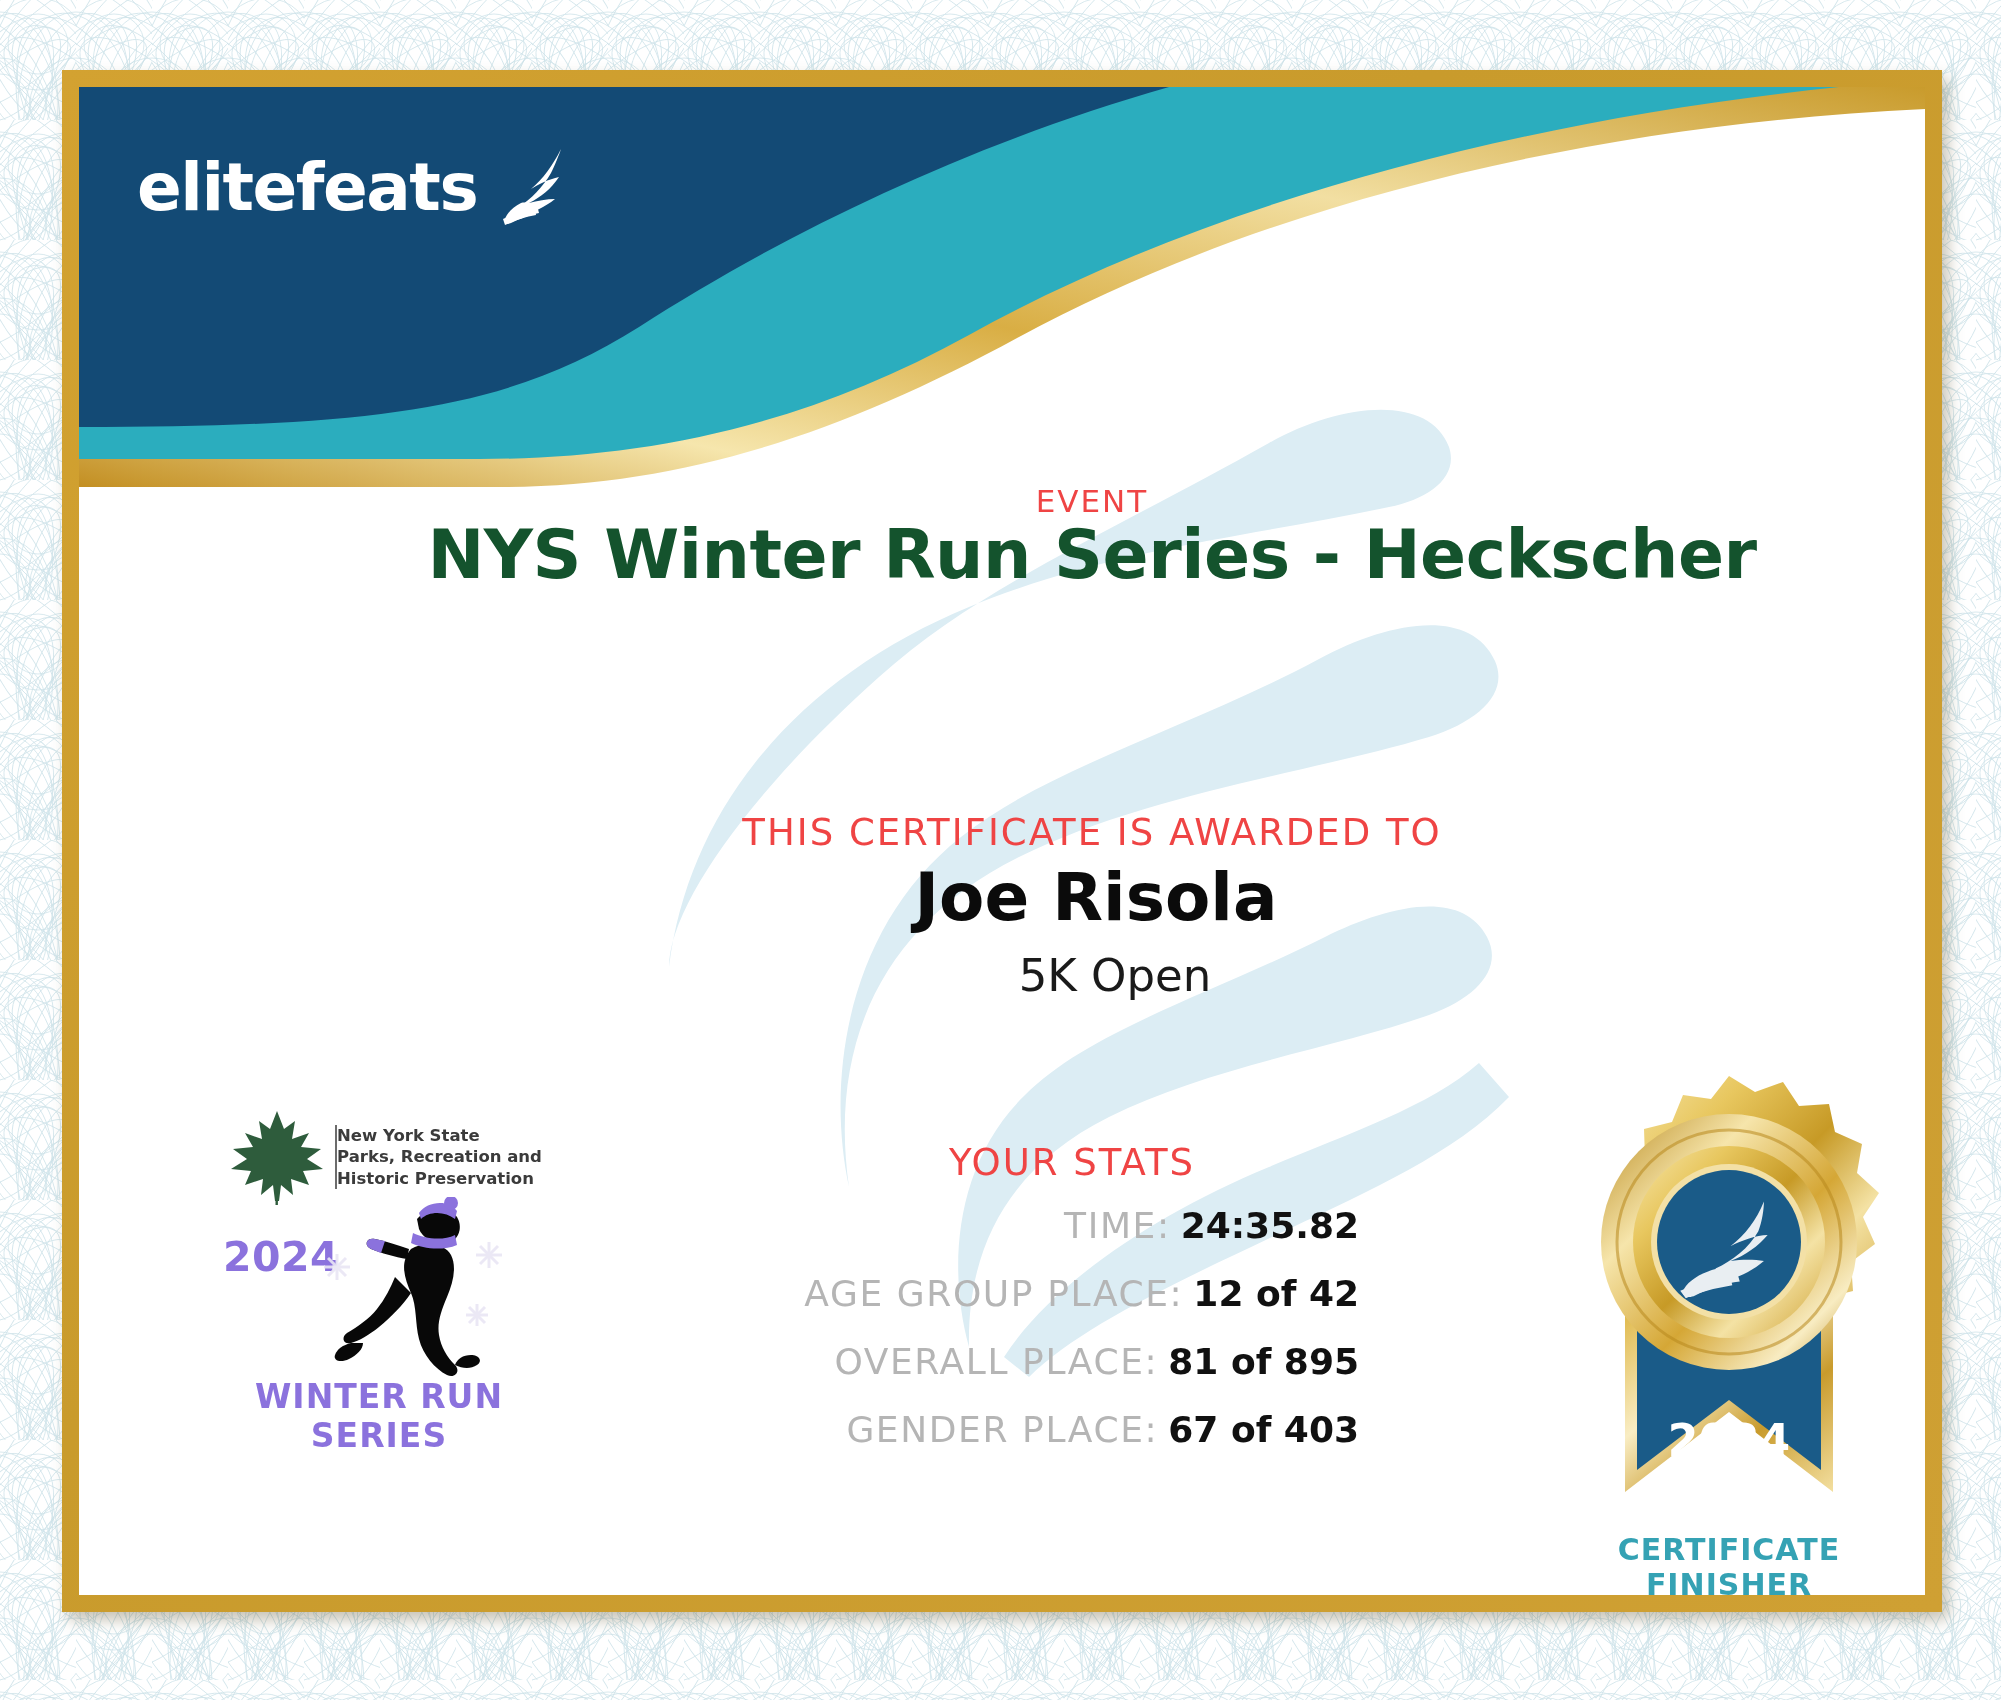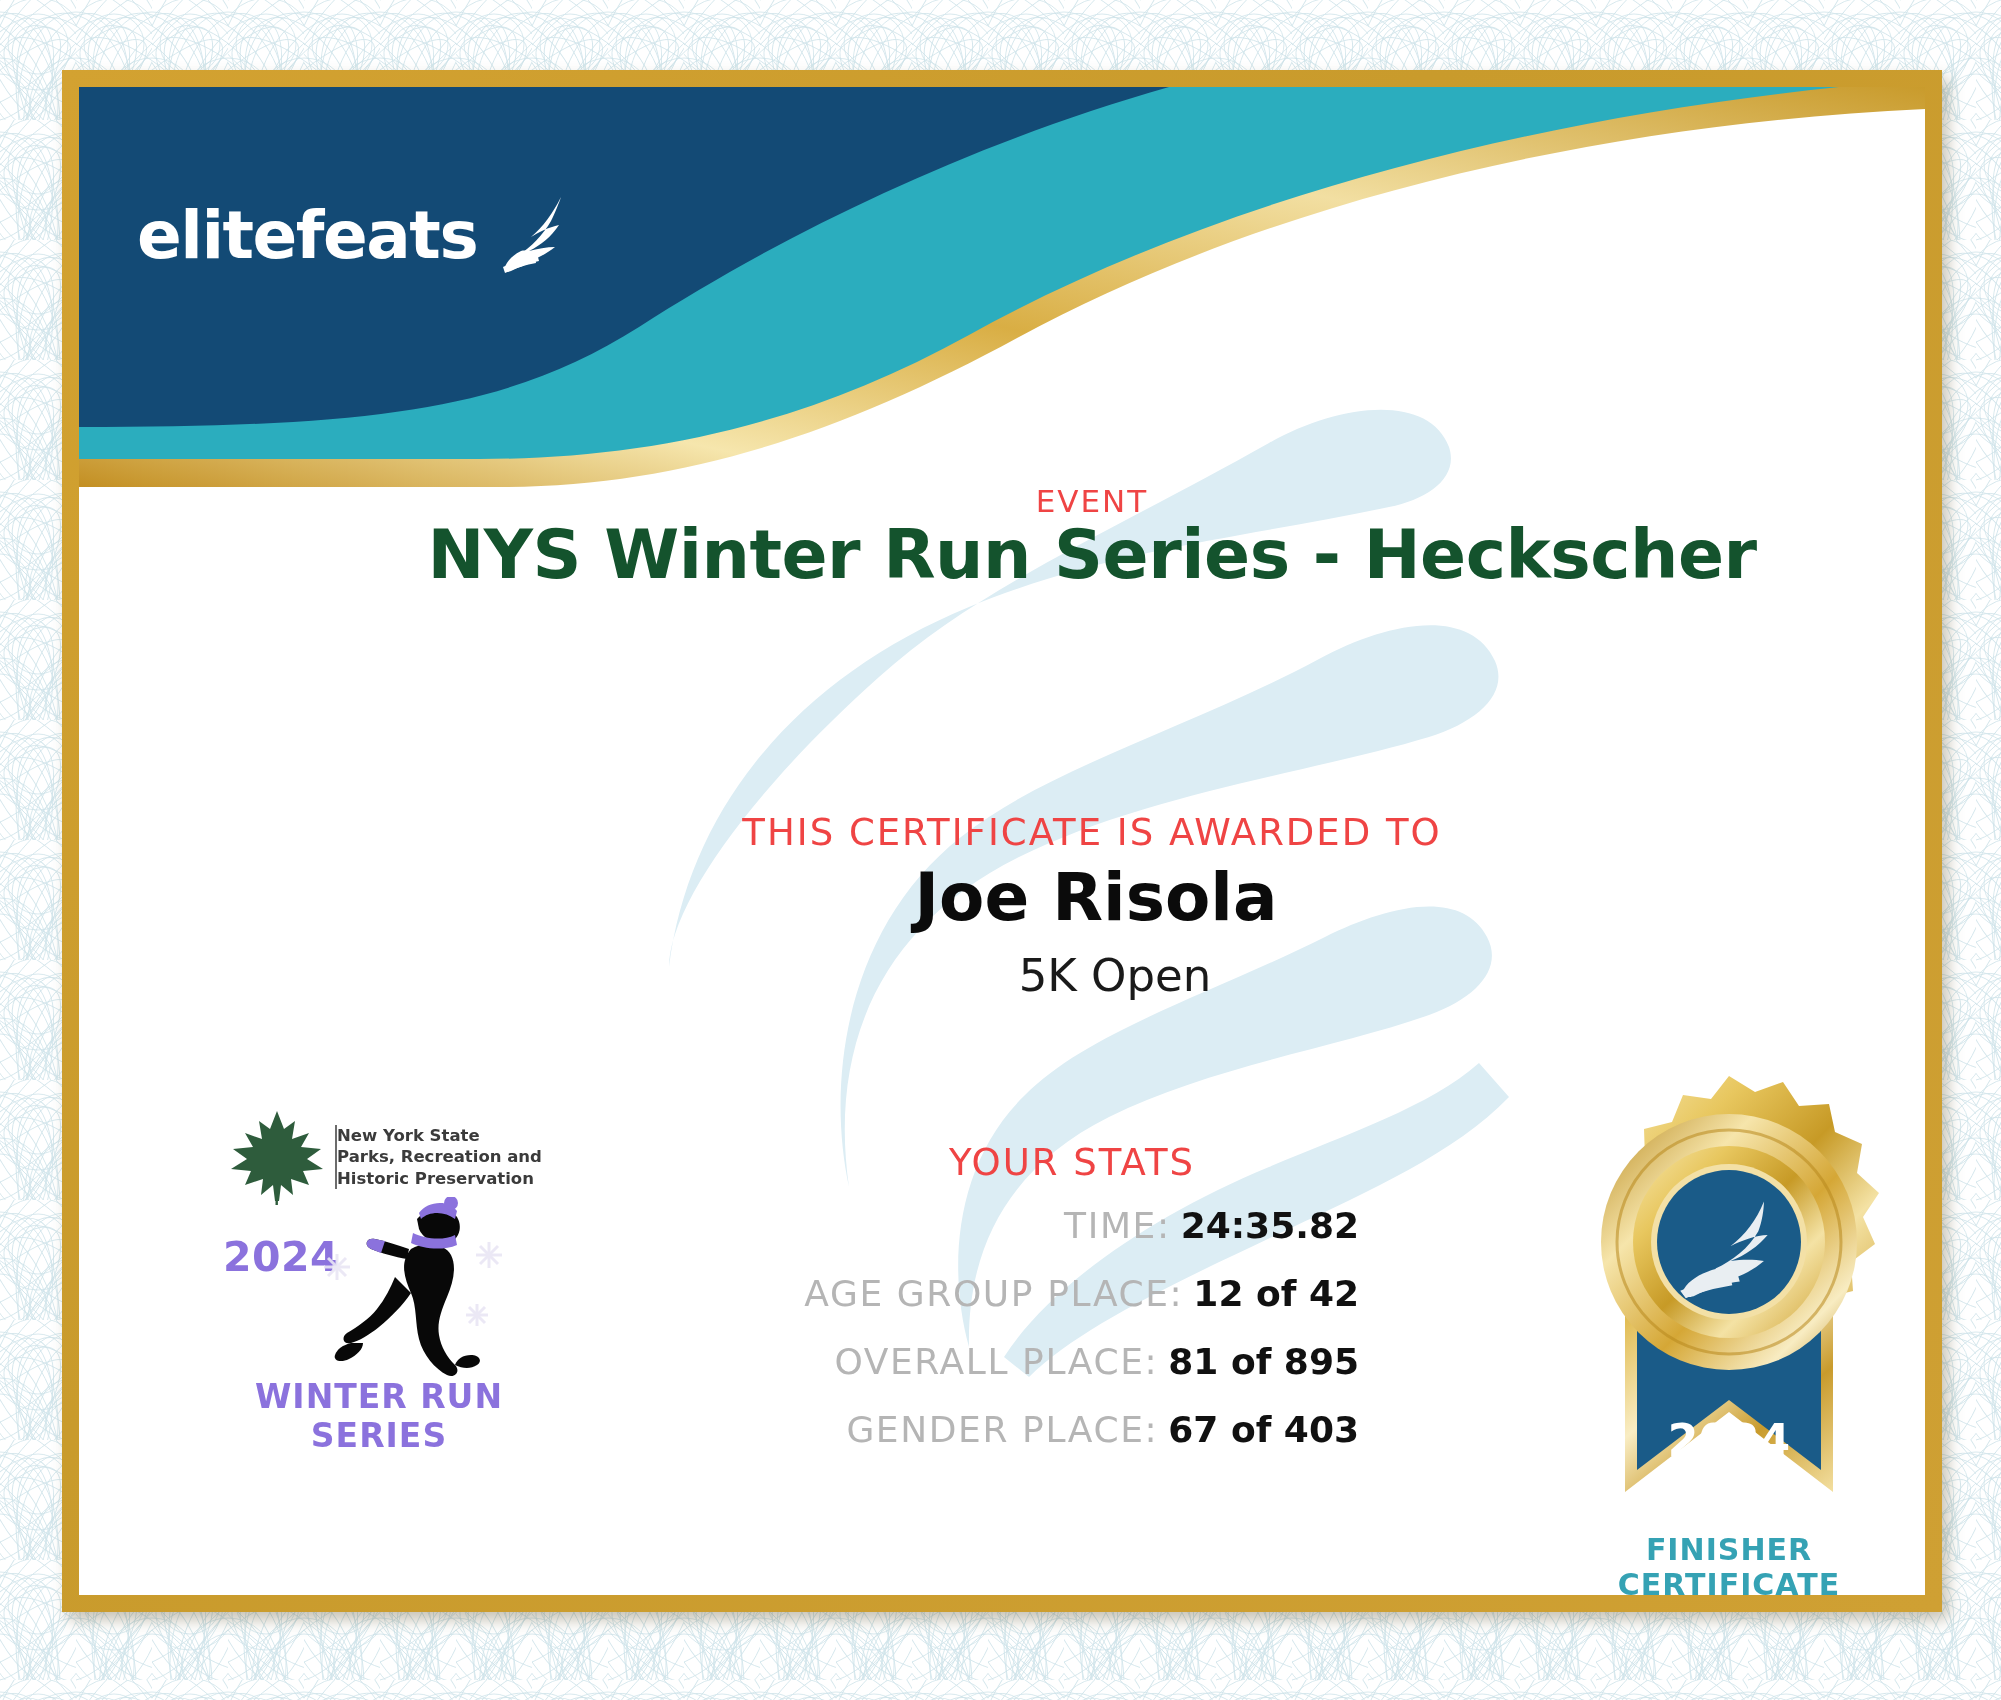--- a/index.html
+++ b/index.html
@@ -74,21 +74,20 @@
   }
 
   .brand-logo {
     position: absolute;
     left: 58px;
     top: 58px;
     z-index: 5;
     display: flex;
     align-items: flex-end;
     gap: 20px;
-    margin-top: 48px;
   }
   .brand-word {
     color: #ffffff;
     font-size: 66px;
     font-weight: 700;
     letter-spacing: -1.5px;
     line-height: 1;
     font-family: "DejaVu Sans", sans-serif;
   }
 
@@ -519,20 +518,20 @@
               <path d="M-6,22 C-22,26 -36,34 -42,44 C-46,51 -38,55 -30,51
                        C-16,44 2,38 18,36 L14,22 C4,19 -2,20 -6,22 Z"></path>
               <path d="M-46,46 C-32,40 -12,34 8,32 L10,40 C-8,43 -28,48 -40,54 Z"></path>
             </g>
           </g>
 
           <text x="210" y="384" text-anchor="middle" font-family="DejaVu Sans, sans-serif" font-size="44" font-weight="700" fill="#ffffff">2024</text>
         </svg>
 
         <div class="badge-caption">
+          <div>CERTIFICATE</div>
           <div>FINISHER</div>
-          <div>CERTIFICATE</div>
         </div>
 
       </div>
     </div>
   </div>
 </div>
 
 </body></html>

